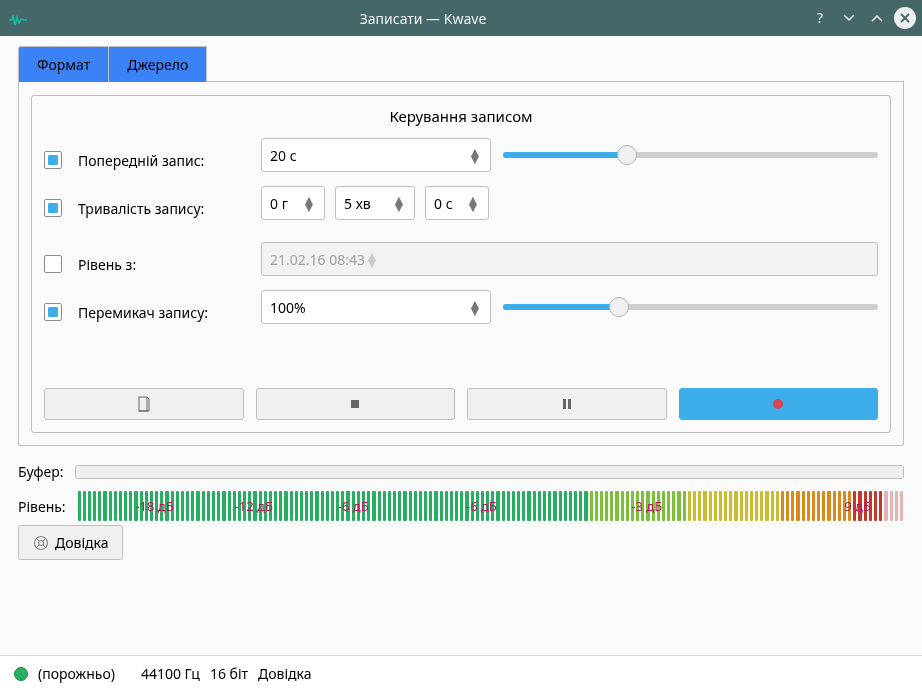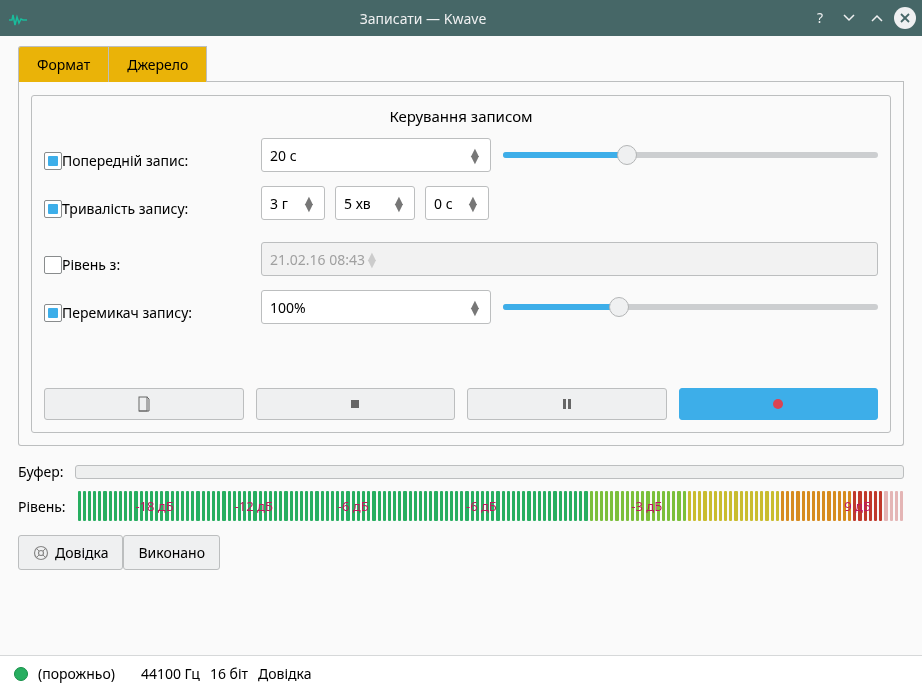--- a/index.html
+++ b/index.html
@@ -10,33 +10,33 @@
 .titlebar .app-icon { width: 24px; margin: 0 6px; text-align: center; color: #1abc9c; font-weight: bold; }
 .titlebar .app-icon svg { vertical-align: middle; }
 .titlebar .title { flex: 1; text-align: center; font-size: 14px; }
 .titlebar .winbtns { display: flex; gap: 6px; padding-right: 6px; }
 .titlebar .winbtn { width: 22px; height: 22px; display: flex; align-items: center; justify-content: center; cursor: pointer; }
 .titlebar .close { background: #eff0f1; color: #466767; border-radius: 11px; }
 
 
 .content { padding: 10px 18px 0 18px; }
 .tabs-row { display: flex; align-items: flex-end; }
-.tab { padding: 8px 18px 8px 18px; border: 1px solid #bcbebf; background: #eab308; border-bottom: none; margin-right: -1px; cursor: pointer; position: relative; }
+.tab { padding: 8px 18px 8px 18px; border: 1px solid #bcbebf; background: #3b82f6; border-bottom: none; margin-right: -1px; cursor: pointer; position: relative; }
 .tab.active { background: #fafafa; border-bottom: 1px solid #fafafa; z-index: 2; }
 .tab:first-child { border-top-left-radius: 3px; }
 .tab:last-child { border-top-right-radius: 3px; }
 .tab-underline { border-bottom: 1px solid #bcbebf; flex: 1; }
 
 .group { border: 1px solid #bcbebf; border-top: none; border-radius: 0 0 3px 3px; background: #fafafa; padding: 14px 12px 12px 12px; margin-top: -1px; }
 .group-inner { border: 1px solid #bcbebf; border-radius: 3px; padding: 0 12px 12px 12px; }
 .group-title { text-align: center; padding: 10px 0 12px 0; font-size: 15px; }
 
 .row { display: flex; align-items: center; gap: 12px; margin-bottom: 14px; }
 .row.tall { min-height: 34px; }
-.label-col { width: 205px; display: flex; align-items: flex-end; gap: 0; margin-top: 10px; }
+.label-col { width: 205px; display: flex; align-items: flex-start; gap: 16px; margin-top: 10px; }
 .checkbox { width: 18px; height: 18px; border: 1px solid #898c8d; border-radius: 2px; background: #fff; display: inline-flex; align-items: center; justify-content: center; }
 .checkbox.checked::after { content: ""; width: 10px; height: 10px; background: #3daee9; border-radius: 1px; }
 .ctrl-col { width: 230px; }
 .slider-col { flex: 1; }
 
 .spinbox, .datebox { display: flex; align-items: center; border: 1px solid #bcbebf; border-radius: 3px; background: #fff; height: 34px; padding: 0 8px; }
 .spinbox.disabled, .datebox.disabled { background: #f2f2f2; color: #a0a0a0; }
 .spinbox .val { flex: 1; }
 .spinbox .arrows, .datebox .arrows { width: 14px; display: flex; flex-direction: column; color: #777; font-size: 8px; line-height: 7px; text-align: center; }
 .spinbox .arrows span, .datebox .arrows span { cursor: pointer; }
@@ -52,21 +52,21 @@
 .slider .thumb { position: absolute; top: -1px; width: 20px; height: 20px; border-radius: 10px; background: #eff0f1; border: 1px solid #b3b5b6; }
 
 .btn-row { display: flex; gap: 12px; margin-top: 64px; }
 .ctrl-btn { flex: 1; height: 32px; border: 1px solid #bcbebf; background: #eff0f1; border-radius: 3px; display: flex; align-items: center; justify-content: center; cursor: pointer; }
 .ctrl-btn.rec { background: #3daee9; border-color: #3daee9; }
 .ctrl-btn svg { width: 16px; height: 16px; }
 
 .buffer-row { display: flex; align-items: center; gap: 12px; margin: 16px 0 10px 0; }
 .buffer-bar { flex: 1; height: 14px; border: 1px solid #bcbebf; border-radius: 3px; background: #eeefef; }
 
-.level-row { display: flex; align-items: center; gap: 12px; margin-bottom: 14px; }
+.level-row { display: flex; align-items: center; gap: 12px; margin-bottom: 4px; }
 .level-meter { flex: 1; height: 30px; position: relative; display:flex; gap:2px; align-items:stretch; }
 .level-meter .seg { flex:1; border-radius:1px; }
 .level-meter .lbl { position:absolute; top:50%; transform:translateY(-50%); font-size:13px; color:#be185d; }
 
 .dialog-btns { display: flex; margin-bottom: 10px; }
 .push-btn { border: 1px solid #bcbebf; background: #eff0f1; border-radius: 3px; padding: 7px 14px; cursor:pointer; display:flex; align-items:center; gap:6px;}
 
 
 .statusbar { position: absolute; left: 0; right: 0; bottom: 0; height: 36px; background: #fff; border-top: 1px solid #d6d8d9; display: flex; align-items: center; padding: 0 14px; gap: 10px; }
 .status-dot { width: 14px; height: 14px; border-radius: 7px; background: #27ae60; border:1px solid #158f47;}
@@ -142,21 +142,21 @@
       </div>
 
       <div class="row tall">
         <div class="label-col">
           <span class="checkbox checked"></span>
           <span>Тривалість запису:</span>
         </div>
         <div class="ctrl-col">
           <div class="spinbox-group">
             <div class="spinbox">
-              <span class="val">3 г</span>
+              <span class="val">0 г</span>
               <span class="arrows">
                   <span>▲</span>
                   <span>▼</span>
                 </span>
             </div>
             <div class="spinbox mid">
               <span class="val">5 хв</span>
               <span class="arrows">
                   <span>▲</span>
                   <span>▼</span>
@@ -422,23 +422,20 @@
       <svg width="16" height="16" viewBox="0 0 16 16">
           <circle cx="8" cy="8" r="6.5" fill="none" stroke="#888" stroke-width="1.2"></circle>
           <circle cx="8" cy="8" r="2.5" fill="none" stroke="#888" stroke-width="1.2"></circle>
           <line x1="3" y1="3" x2="6" y2="6" stroke="#888"></line>
           <line x1="13" y1="3" x2="10" y2="6" stroke="#888"></line>
           <line x1="3" y1="13" x2="6" y2="10" stroke="#888"></line>
           <line x1="13" y1="13" x2="10" y2="10" stroke="#888"></line>
         </svg>
       <span>Довідка</span>
     </div>
-    <div class="push-btn">
-      <span>Виконано</span>
-    </div>
   </div>
 
 </div>
 
 <div class="statusbar">
   <span class="status-dot"></span>
   <span>(порожньо)</span>
   <span style="width:6px"></span>
   <span>44100 Гц</span>
   <span>16 біт</span>

